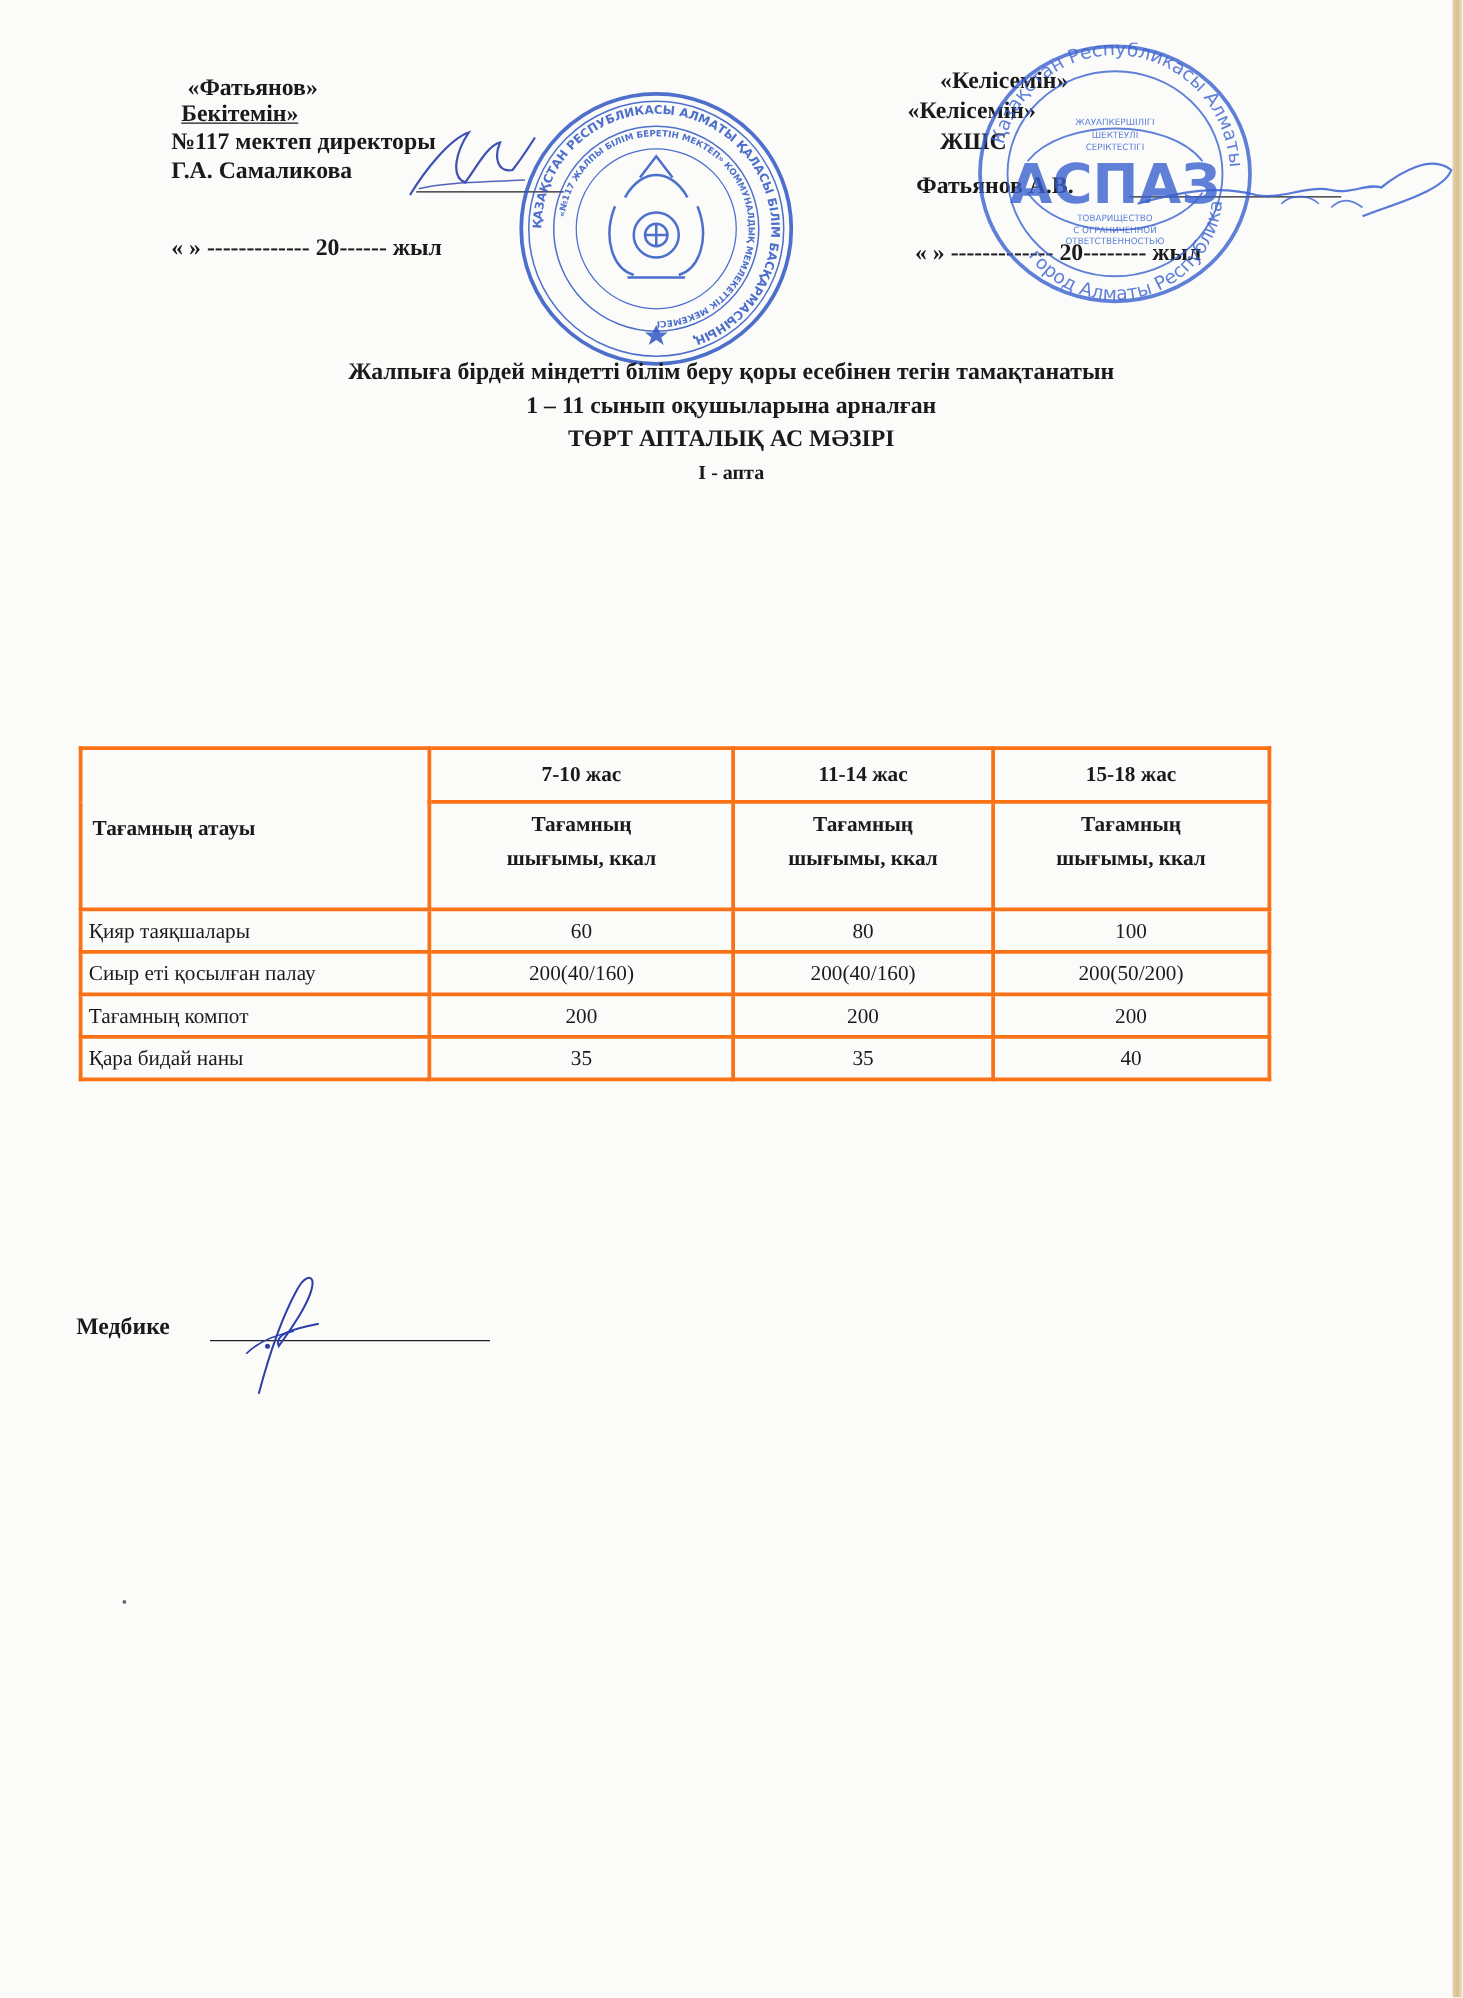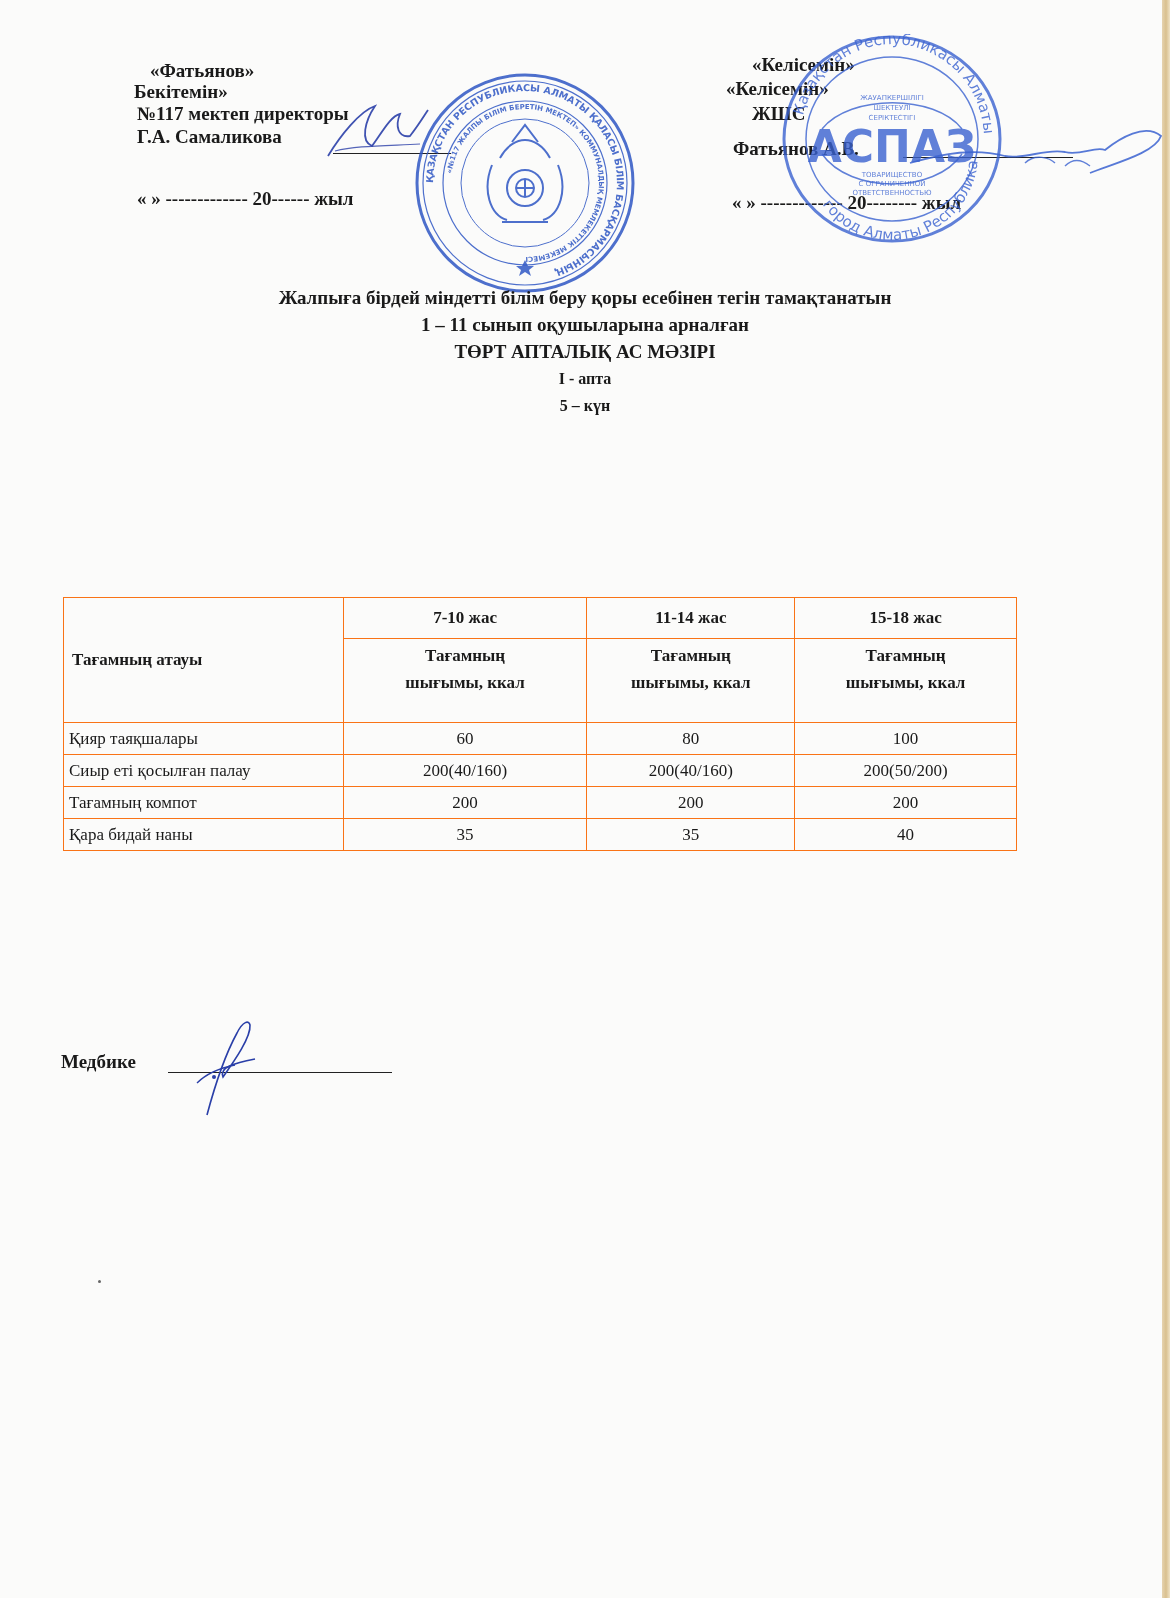--- a/index.html
+++ b/index.html
@@ -20,39 +20,39 @@
       position: absolute; left: 0; width: 1170px; top: 284px;
       text-align: center; font-weight: bold; font-size: 19px;
     }
     .title-block div { height: 27px; line-height: 27px; }
     .title-block .big { font-size: 16px; }
     table.menu {
       position: absolute; left: 63px; top: 597px; width: 954px;
       border-collapse: collapse; font-size: 17px;
     }
     table.menu td, table.menu th {
-      border: 1px solid #f97316; padding: 0 4px; text-align: center;
+      border: 3px solid #f97316; padding: 0 4px; text-align: center;
     }
     table.menu th { font-weight: bold; font-size: 17px; }
     table.menu th.name-head { text-align: left; padding-left: 8px; }
     table.menu td.name { text-align: left; padding-left: 5px; }
     table.menu tr.age th { height: 40px; }
     table.menu tr.sub th { height: 80px; line-height: 27px; vertical-align: top; padding-top: 3px; }
     table.menu tr.data td { height: 31px; line-height: 29px; }
     .stamp { position: absolute; }
     .dot { position: absolute; left: 98px; top: 1280px; width: 3px; height: 3px; border-radius: 50%; background: #666; }
   </style>
 </head>
 <body>
 
 <div class="edge-strip"></div>
 
 <div>
   <div class="abs hdr" style="left:150px;top:60px;">«Фатьянов»</div>
-  <div class="abs hdr" style="left:134px;top:81px;">Бекітемін»</div>
+  <div class="abs hdr" style="left:145px;top:81px;text-decoration:underline;">Бекітемін»</div>
   <div class="abs hdr" style="left:137px;top:103px;">№117 мектеп  директоры</div>
   <div class="abs hdr" style="left:137px;top:126px;">Г.А. Самаликова</div>
   <div class="sig-line" style="left:333px;top:153px;width:118px;"></div>
   <div class="abs hdr" style="left:137px;top:188px;">«     » ------------- 20------ жыл</div>
 </div>
 
 <div>
   <div class="abs hdr" style="left:752px;top:54px;">«Келісемін»</div>
   <div class="abs hdr" style="left:726px;top:78px;">«Келісемін»</div>
   <div class="abs hdr" style="left:752px;top:103px;text-align:right;">ЖШС</div>
@@ -121,21 +121,20 @@
 <svg class="stamp" style="left:905px;top:118px;" width="262" height="70" viewBox="0 0 262 70">
   <path d="M5,45 C40,35 70,30 100,38 C120,42 140,30 160,34 C175,38 190,28 200,32 C215,20 240,5 256,18 C250,35 210,45 185,55" fill="none" stroke="#3a62d0" stroke-width="1.8" opacity="0.85"></path>
   <path d="M120,45 C130,35 145,40 150,45 M160,48 C170,38 180,44 185,48" fill="none" stroke="#3a62d0" stroke-width="1.4" opacity="0.8"></path>
 </svg>
 
 <div class="title-block">
   <div>Жалпыға бірдей міндетті білім беру қоры есебінен тегін тамақтанатын</div>
   <div>1 – 11 сынып оқушыларына арналған</div>
   <div>ТӨРТ АПТАЛЫҚ АС МӘЗІРІ</div>
   <div class="big">I - апта</div>
-  <div class="big">5 – күн</div>
 </div>
 
 <table class="menu">
   <colgroup>
     <col style="width:280px">
     <col style="width:244px">
     <col style="width:208px">
     <col style="width:222px">
   </colgroup>
   <tbody>

